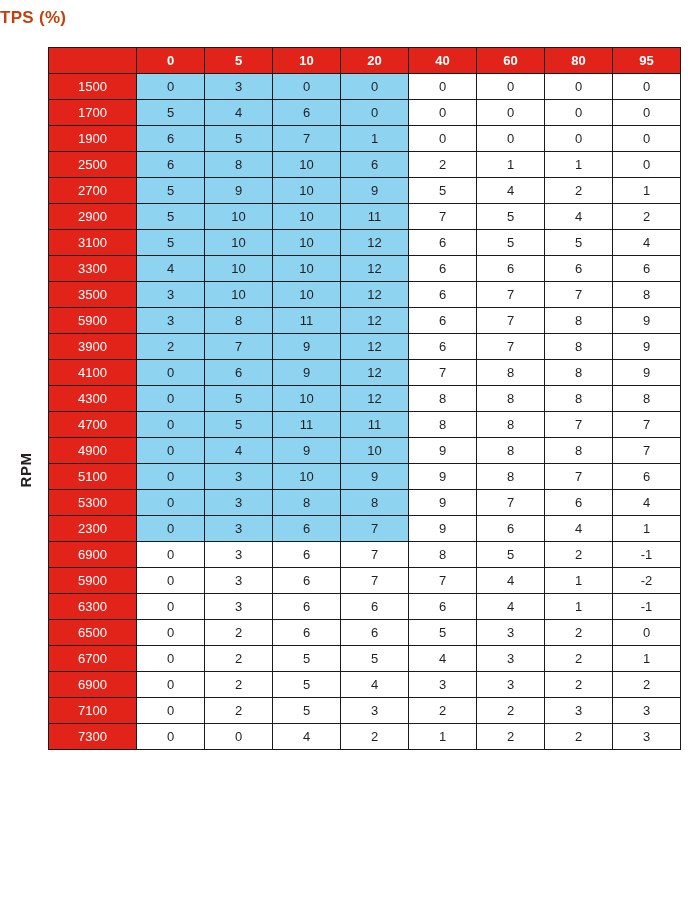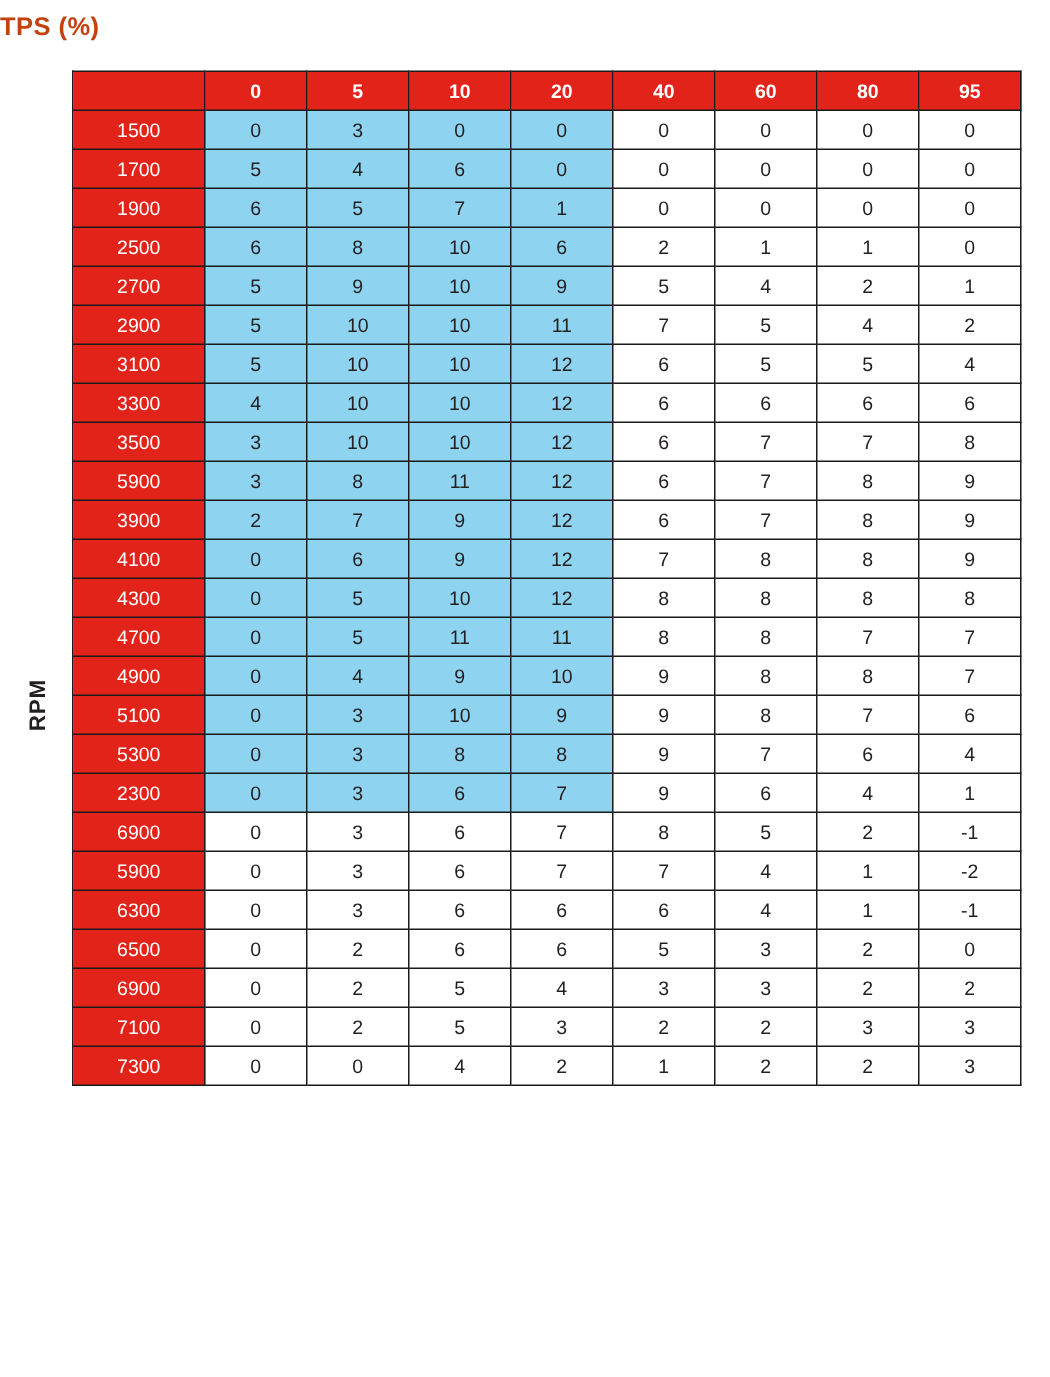--- a/index.html
+++ b/index.html
@@ -357,20 +357,31 @@
             <td class="cell">0</td>
             <td class="cell">2</td>
             <td class="cell">6</td>
             <td class="cell">6</td>
             <td class="cell">5</td>
             <td class="cell">3</td>
             <td class="cell">2</td>
             <td class="cell">0</td>
           </tr>
           <tr>
+            <th class="rowhead">6700</th>
+            <td class="cell">0</td>
+            <td class="cell">2</td>
+            <td class="cell">5</td>
+            <td class="cell">5</td>
+            <td class="cell">4</td>
+            <td class="cell">3</td>
+            <td class="cell">2</td>
+            <td class="cell">1</td>
+          </tr>
+          <tr>
             <th class="rowhead">6900</th>
             <td class="cell">0</td>
             <td class="cell">2</td>
             <td class="cell">5</td>
             <td class="cell">4</td>
             <td class="cell">3</td>
             <td class="cell">3</td>
             <td class="cell">2</td>
             <td class="cell">2</td>
           </tr>

